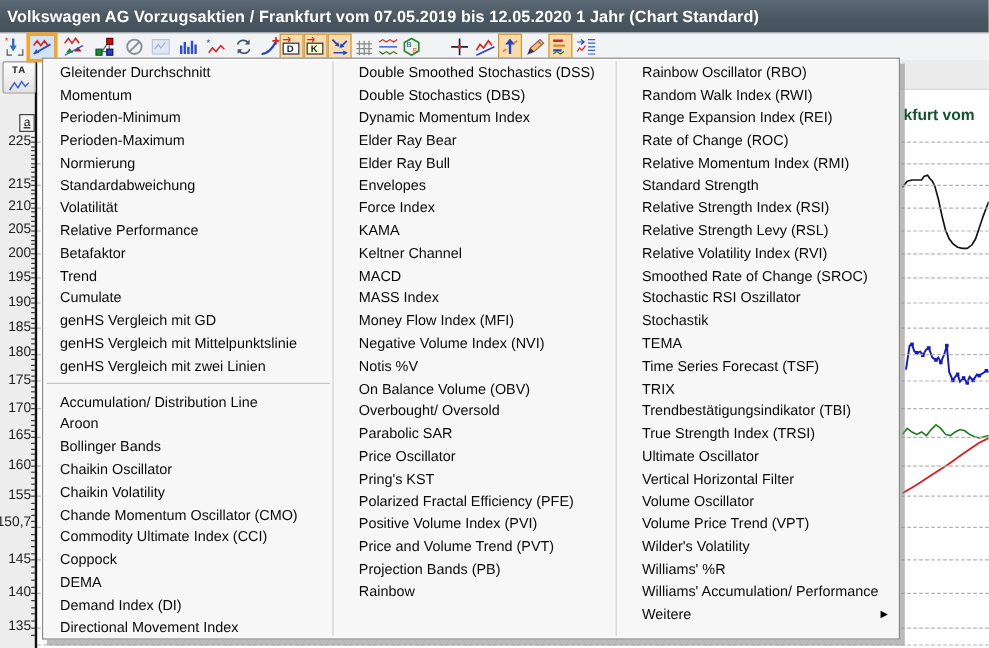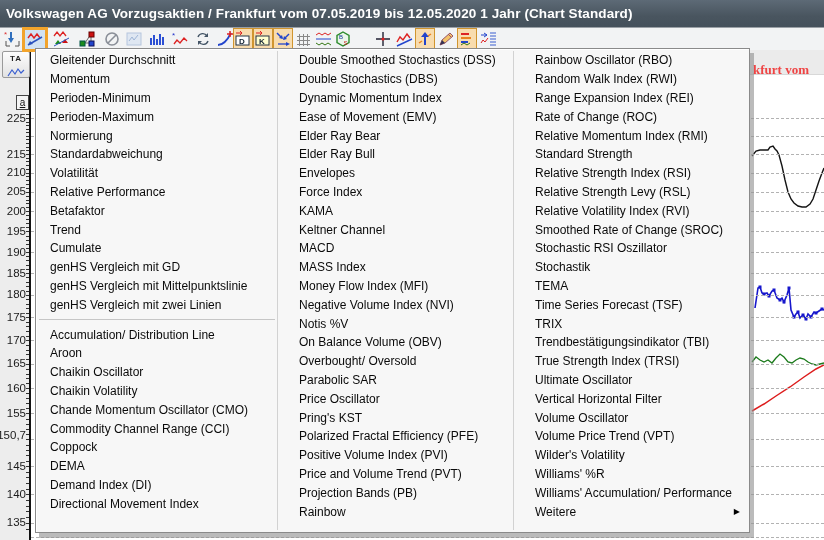--- a/index.html
+++ b/index.html
@@ -27,21 +27,21 @@
   #aicon{position:absolute;left:16px;top:95px;width:13px;height:15px;border:1px solid #444;box-sizing:border-box;
     font-size:10px;text-align:center;line-height:13px;color:#111;background:#f4f4f4;text-decoration:underline;z-index:2;}
   #axisline{position:absolute;left:29px;top:50px;width:2px;height:490px;background:#111;}
   .ytick{position:absolute;left:26px;width:3px;height:1px;background:#333;}
   .ylab{position:absolute;left:-8px;width:34px;text-align:right;font-size:11.5px;color:#1b1b1b;white-space:nowrap;}
 
   
   #chart{position:absolute;left:31px;top:50px;width:793px;height:490px;background:#fff;}
   .grid{position:absolute;left:0;width:793px;border-top:1px dashed #b2b2b2;height:0;}
   #paneheadband{position:absolute;left:719px;top:0px;width:74px;height:24px;background:#ebebeb;border-bottom:1px solid #d8d8d8;}
-  #innertitle{position:absolute;left:722px;top:12px;font-size:13px;font-weight:bold;color:#ef4444;white-space:nowrap;font-family:Liberation Serif, serif;}
+  #innertitle{position:absolute;left:722px;top:38px;font-size:13px;font-weight:bold;color:#14532d;white-space:nowrap;}
   #curves{position:absolute;left:0;top:0;}
 
   
   #menu{position:absolute;left:35px;top:48px;width:713px;height:483px;background:#f7f7f7;
     border:1px solid #8a8a8a;box-shadow:4px 5px 0 rgba(145,145,145,.62), inset 1px 1px 0 #ffffff;z-index:5;text-align:center;}
   .mdiv{position:absolute;top:2px;bottom:2px;width:1px;background:#d2d2d2;}
   .mcol{position:absolute;top:2px;}
   #mcol1{left:1px;width:240px;}
   #mcol2{left:243px;width:234px;}
   #mcol3{left:479px;width:232px;}
@@ -319,30 +319,33 @@
           <span>genHS Vergleich mit zwei Linien</span>
         </div>
         <div class="msep"></div>
         <div class="mi">
           <span>Accumulation/ Distribution Line</span>
         </div>
         <div class="mi">
           <span>Aroon</span>
         </div>
         <div class="mi">
+          <span>Bollinger Bands</span>
+        </div>
+        <div class="mi">
           <span>Chaikin Oscillator</span>
         </div>
         <div class="mi">
           <span>Chaikin Volatility</span>
         </div>
         <div class="mi">
           <span>Chande Momentum Oscillator (CMO)</span>
         </div>
         <div class="mi">
-          <span>Commodity Channel Range (CCI)</span>
+          <span>Commodity Ultimate Index (CCI)</span>
         </div>
         <div class="mi">
           <span>Coppock</span>
         </div>
         <div class="mi">
           <span>DEMA</span>
         </div>
         <div class="mi">
           <span>Demand Index (DI)</span>
         </div>
@@ -352,23 +355,20 @@
       </div>
     <div class="mcol" id="mcol2">
         <div class="mi">
           <span>Double Smoothed Stochastics (DSS)</span>
         </div>
         <div class="mi">
           <span>Double Stochastics (DBS)</span>
         </div>
         <div class="mi">
           <span>Dynamic Momentum Index</span>
-        </div>
-        <div class="mi">
-          <span>Ease of Movement (EMV)</span>
         </div>
         <div class="mi">
           <span>Elder Ray Bear</span>
         </div>
         <div class="mi">
           <span>Elder Ray Bull</span>
         </div>
         <div class="mi">
           <span>Envelopes</span>
         </div>

